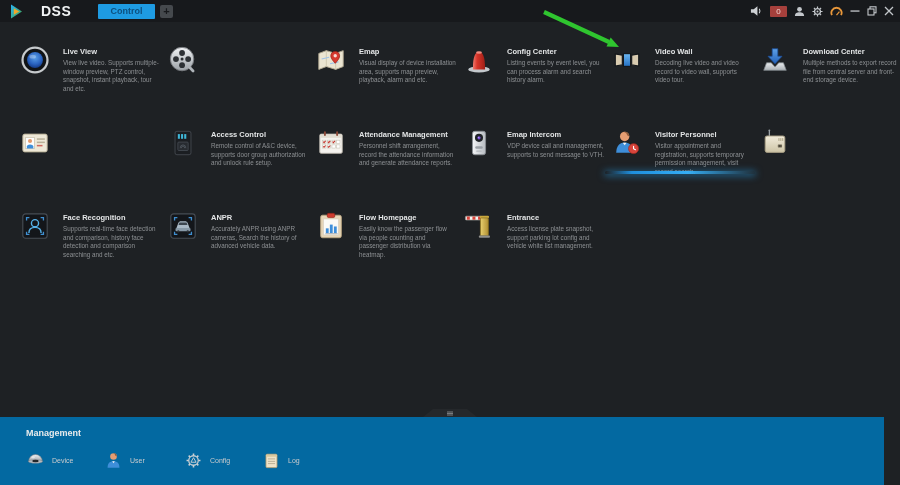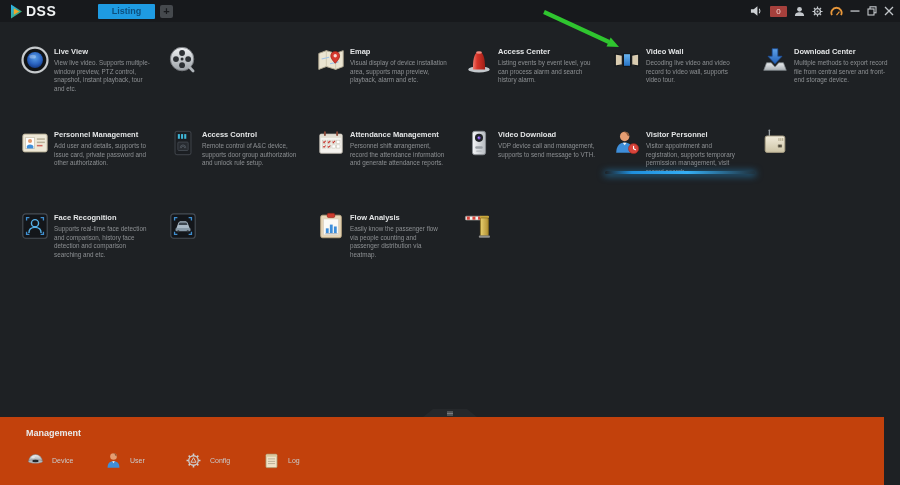--- a/index.html
+++ b/index.html
@@ -3,45 +3,45 @@
 <meta charset="utf-8">
 <style>
   html,body{margin:0;padding:0;}
   body{
     width:900px;height:485px;overflow:hidden;position:relative;
     background:#1e2124;font-family:"Liberation Sans",sans-serif;
     -webkit-font-smoothing:antialiased;
   }
   
   .titlebar{position:absolute;top:0;left:0;right:0;height:22px;background:#17191c;z-index:5;}
-  .logo{position:absolute;left:8px;top:2px;display:flex;align-items:center;gap:2px;height:18px;}
+  .logo{position:absolute;left:8px;top:2px;display:flex;align-items:center;gap:17px;height:18px;}
   .logo-text{color:#f1f3f4;font-size:14px;font-weight:bold;letter-spacing:.5px;}
   .tab{position:absolute;left:98px;top:4px;width:57px;height:15px;background:#1e9be2;
        color:#0d507f;font-size:9px;font-weight:bold;text-align:center;line-height:15px;
        border-radius:1px;cursor:pointer;}
   .addtab{position:absolute;left:160px;top:5px;width:13px;height:13px;background:#45494d;
        color:#17191c;font-size:11px;font-weight:bold;text-align:center;line-height:12px;
        border-radius:2px;cursor:pointer;}
   .tb-right{position:absolute;right:6px;top:0;height:22px;display:flex;align-items:center;gap:7px;}
   .tbicon{display:flex;align-items:center;}
   .badge{background:#a6403c;color:#f2d8d6;min-width:15px;height:11px;font-size:8px;
        line-height:11px;text-align:center;border-radius:1px;padding:0 1px;cursor:pointer;}
   
   .tile{position:absolute;width:142px;height:62px;display:flex;cursor:pointer;}
   .ticon{width:30px;height:30px;flex:0 0 30px;}
   .ticon svg{width:30px;height:30px;display:block;}
-  .ttext{margin-left:4px;width:97px;}
+  .ttext{margin-left:13px;width:97px;}
   .ttitle{font-size:7.5px;font-weight:bold;color:#e3e5e6;white-space:nowrap;margin:2px 0 3px;}
   .tdesc{font-size:6.3px;color:#8d9093;line-height:1.35;}
   .tile.hl::after{content:"";position:absolute;left:-7px;top:43px;width:150px;height:3px;
        border-radius:2px;
        background:linear-gradient(90deg,rgba(42,160,232,0) 0%,#1f8fdd 18%,#35aef5 55%,rgba(42,160,232,.12) 100%);
        box-shadow:0 1px 7px 1px rgba(40,160,235,.55);}
   
-  .management{position:absolute;left:0;right:16px;bottom:0;height:68px;background:#c2410c;}
+  .management{position:absolute;left:0;right:16px;bottom:0;height:68px;background:#0369a1;}
   .handle{position:absolute;left:423px;top:-8px;width:54px;height:8px;background:#25282b;
        clip-path:polygon(0 100%,10px 0,44px 0,100% 100%);
        display:flex;align-items:center;justify-content:center;cursor:pointer;}
   .mlabel{position:absolute;left:26px;top:11px;font-size:9px;font-weight:bold;color:#e9ebec;}
   .mitem{position:absolute;top:34px;display:flex;align-items:center;gap:7px;cursor:pointer;}
   .mitem .milabel{font-size:7px;color:#c9cbcd;}
   .mitem svg{width:19px;height:19px;display:block;}
   
   .anno{position:absolute;left:0;top:0;z-index:50;pointer-events:none;}
 </style>
@@ -55,21 +55,21 @@
           <linearGradient id="logoG" x1="0" y1="0" x2="1" y2="1">
         <stop offset="0" stop-color="#29b6f6"></stop>
             <stop offset="1" stop-color="#43a047"></stop>
           </linearGradient>
         </defs>
       <path d="M3,1.5 L14,8.5 L3,15.5 Z" fill="url(#logoG)"></path>
       <path d="M5.8,5.2 L11.3,8.5 L5.8,11.8 Z" fill="#f0a529"></path>
     </svg>
     <span class="logo-text">DSS</span>
   </div>
-  <div class="tab">Listing</div>
+  <div class="tab">Control</div>
   <div class="addtab">+</div>
   <div class="tb-right">
     <span class="tbicon">
       <svg width="13" height="12" viewBox="0 0 14 12">
           <polygon points="1,4 4,4 8,1 8,11 4,8 1,8" fill="#cdd1d4"></polygon>
           <path d="M10,3.5 a4,4.5 0 0 1 0,5" stroke="#cdd1d4" fill="none" stroke-width="1.2"></path>
         </svg>
     </span>
     <span class="badge">0</span>
     <span class="tbicon">
@@ -176,21 +176,21 @@
             <stop offset=".35" stop-color="#d8352a"></stop>
             <stop offset="1" stop-color="#9e1f16"></stop>
           </linearGradient>
         </defs>
     <ellipse cx="16" cy="26" rx="11.5" ry="3.2" fill="#c3c8cc"></ellipse>
     <path d="M9.5,26 C9.5,12 12,7.5 16,7.5 C20,7.5 22.5,12 22.5,26 Z" fill="url(#ecG)"></path>
     <ellipse cx="16" cy="7.9" rx="3.1" ry="1.3" fill="#ef8d82"></ellipse>
       </svg>
   </div>
   <div class="ttext">
-      <div class="ttitle">Access Center</div>
+      <div class="ttitle">Config Center</div>
   <div class="tdesc">Listing events by event level, you can process alarm and search history alarm.</div>
     </div>
 </div>
 
 <div class="tile" style="left:612px;top:45px">
   <div class="ticon">
     <svg viewBox="0 0 32 32">
         <defs>
           <linearGradient id="vwG" x1="0" y1="0" x2="0" y2="1">
             <stop offset="0" stop-color="#6cb7f2"></stop>
@@ -236,24 +236,20 @@
     <svg viewBox="0 0 32 32">
         <rect x="3" y="6.5" width="26" height="19" rx="2" fill="#eee8d7" stroke="#b5ac93" stroke-width="1"></rect>
     <rect x="6" y="10" width="9.5" height="12" fill="#fdfdfc" stroke="#c9c2ae" stroke-width=".8"></rect>
     <circle cx="10.7" cy="13.8" r="2.2" fill="#e39a6d"></circle>
     <path d="M7.3,19.8 C7.3,16.9 14.2,16.9 14.2,19.8 L14.2,21.8 L7.3,21.8 Z" fill="#3e8ed9"></path>
     <rect x="18" y="11" width="8.5" height="1.6" fill="#b9b098"></rect>
         <rect x="18" y="14.5" width="8.5" height="1.6" fill="#b9b098"></rect>
     <rect x="18" y="18" width="6" height="1.6" fill="#d0685f"></rect>
       </svg>
   </div>
-  <div class="ttext">
-      <div class="ttitle">Personnel Management</div>
-  <div class="tdesc">Add user and details, supports to issue card, private password and other authorization.</div>
-    </div>
 </div>
 
 <div class="tile" style="left:168px;top:128px">
   <div class="ticon">
     <svg viewBox="0 0 32 32">
         <rect x="7.5" y="3.5" width="17" height="25" rx="2" fill="#1b1e22" stroke="#43484e" stroke-width="1"></rect>
     <rect x="10.5" y="6.5" width="2.2" height="5" fill="#3fb7d8"></rect>
         <rect x="13.9" y="6.5" width="2.2" height="5" fill="#3fb7d8"></rect>
         <rect x="17.3" y="6.5" width="2.2" height="5" fill="#3fb7d8"></rect>
     <rect x="10.5" y="15" width="11" height="9" rx="1" fill="#272b30" stroke="#4a5058" stroke-width=".8"></rect>
@@ -309,21 +305,21 @@
         </defs>
     <rect x="9" y="3.5" width="14" height="25" rx="2.5" fill="url(#viG)" stroke="#878c91" stroke-width="1"></rect>
     <circle cx="16" cy="10.5" r="4.3" fill="#1f2327"></circle>
         <circle cx="16" cy="10.5" r="1.7" fill="#7a4fe0"></circle>
         <circle cx="15.5" cy="10" r=".7" fill="#b79df2"></circle>
     <rect x="12" y="19.5" width="8" height="2.6" rx="1.3" fill="#9aa0a6"></rect>
     <rect x="13" y="24" width="6" height="1.4" rx=".7" fill="#b4b9be"></rect>
       </svg>
   </div>
   <div class="ttext">
-      <div class="ttitle">Video Download</div>
+      <div class="ttitle">Emap Intercom</div>
   <div class="tdesc">VDP device call and management, supports to send message to VTH.</div>
     </div>
 </div>
 
 <div class="tile hl" style="left:612px;top:128px">
   <div class="ticon">
     <svg viewBox="0 0 32 32">
         <circle cx="13.5" cy="9" r="5" fill="#e59d72"></circle>
     <path d="M13.5,4 a5,5 0 0 1 5,5 l-2.1,-1 a4,5.5 0 0 0 -6.2,-2.4 Z" fill="#8d5a3b"></path>
     <path d="M4.5,26.5 C4.5,18.5 9,15.5 13.5,15.5 C18,15.5 22.5,18.5 22.5,26.5 Z" fill="#3e8ed9"></path>
@@ -379,36 +375,40 @@
     <svg viewBox="0 0 32 32">
         <rect x="3" y="3" width="26" height="26" rx="3" fill="#13161a" stroke="#474d54" stroke-width="1.2"></rect>
     <path d="M7,10 L7,7 L10,7 M22,7 L25,7 L25,10 M25,22 L25,25 L22,25 M10,25 L7,25 L7,22" stroke="#3f8fd0" stroke-width="1.4" fill="none"></path>
     <path d="M9,18 L11,12.8 C11.5,11.6 12.5,11 14,11 L18,11 C19.5,11 20.5,11.6 21,12.8 L23,18 Z" fill="#a9b9c6"></path>
     <path d="M12.2,12.2 L19.8,12.2 L20.8,15 L11.2,15 Z" fill="#3c464f"></path>
     <rect x="8" y="18" width="16" height="3.6" rx="1.2" fill="#8799a7"></rect>
     <circle cx="11" cy="21.8" r="1.2" fill="#2c3237"></circle>
         <circle cx="21" cy="21.8" r="1.2" fill="#2c3237"></circle>
       </svg>
   </div>
+  <div class="ttext">
+      <div class="ttitle">ANPR</div>
+  <div class="tdesc">Accurately ANPR using ANPR cameras, Search the history of advanced vehicle data.</div>
+    </div>
 </div>
 
 <div class="tile" style="left:316px;top:211px">
   <div class="ticon">
     <svg viewBox="0 0 32 32">
         <rect x="5" y="4.5" width="22" height="24" rx="2" fill="#e7d6b8" stroke="#b9a582" stroke-width="1"></rect>
     <rect x="8" y="8.5" width="16" height="17" fill="#fbfaf6" stroke="#d8cfc0" stroke-width=".7"></rect>
     <rect x="12" y="2.5" width="8" height="4.5" rx="1.5" fill="#cd3b2e" stroke="#92241a" stroke-width=".7"></rect>
     <rect x="10.5" y="18.5" width="3" height="5" fill="#3e8ed9"></rect>
         <rect x="14.8" y="14.5" width="3" height="9" fill="#3e8ed9"></rect>
         <rect x="19.1" y="16.5" width="3" height="7" fill="#3e8ed9"></rect>
     <rect x="10" y="23.8" width="13" height=".9" fill="#9aa0a5"></rect>
       </svg>
   </div>
   <div class="ttext">
-      <div class="ttitle">Flow Analysis</div>
+      <div class="ttitle">Flow Homepage</div>
   <div class="tdesc">Easily know the passenger flow via people counting and passenger distribution via heatmap.</div>
     </div>
 </div>
 
 <div class="tile" style="left:464px;top:211px">
   <div class="ticon">
     <svg viewBox="0 0 32 32">
         <defs>
           <linearGradient id="enG" x1="0" y1="0" x2="1" y2="0">
             <stop offset="0" stop-color="#e8cf6e"></stop>
@@ -417,20 +417,24 @@
         </defs>
     <rect x="1.5" y="5.5" width="17" height="4.2" rx="1" fill="#f4f4f2" stroke="#8f8f8c" stroke-width=".7"></rect>
     <rect x="3" y="5.9" width="3.2" height="3.4" fill="#d8453c"></rect>
         <rect x="9" y="5.9" width="3.2" height="3.4" fill="#d8453c"></rect>
         <rect x="15" y="5.9" width="3.2" height="3.4" fill="#d8453c"></rect>
     <rect x="16.8" y="5" width="9.9" height="2.6" rx="1.2" fill="#c9a83e"></rect>
     <rect x="17.5" y="7.4" width="8.5" height="19" rx="1" fill="url(#enG)" stroke="#8a701f" stroke-width=".8"></rect>
     <rect x="15.8" y="26.2" width="11.9" height="2.3" rx="1" fill="#8f8f8c"></rect>
       </svg>
   </div>
+  <div class="ttext">
+      <div class="ttitle">Entrance</div>
+  <div class="tdesc">Access license plate snapshot, support parking lot config and vehicle white list management.</div>
+    </div>
 </div>
 
 <div class="management">
   <div class="handle">
     <svg width="8" height="5" viewBox="0 0 8 5">
         <path d="M1,1 h6 M1,2.5 h6 M1,4 h6" stroke="#8f9295" stroke-width=".8"></path>
       </svg>
   </div>
   <div class="mlabel">Management</div>
 

